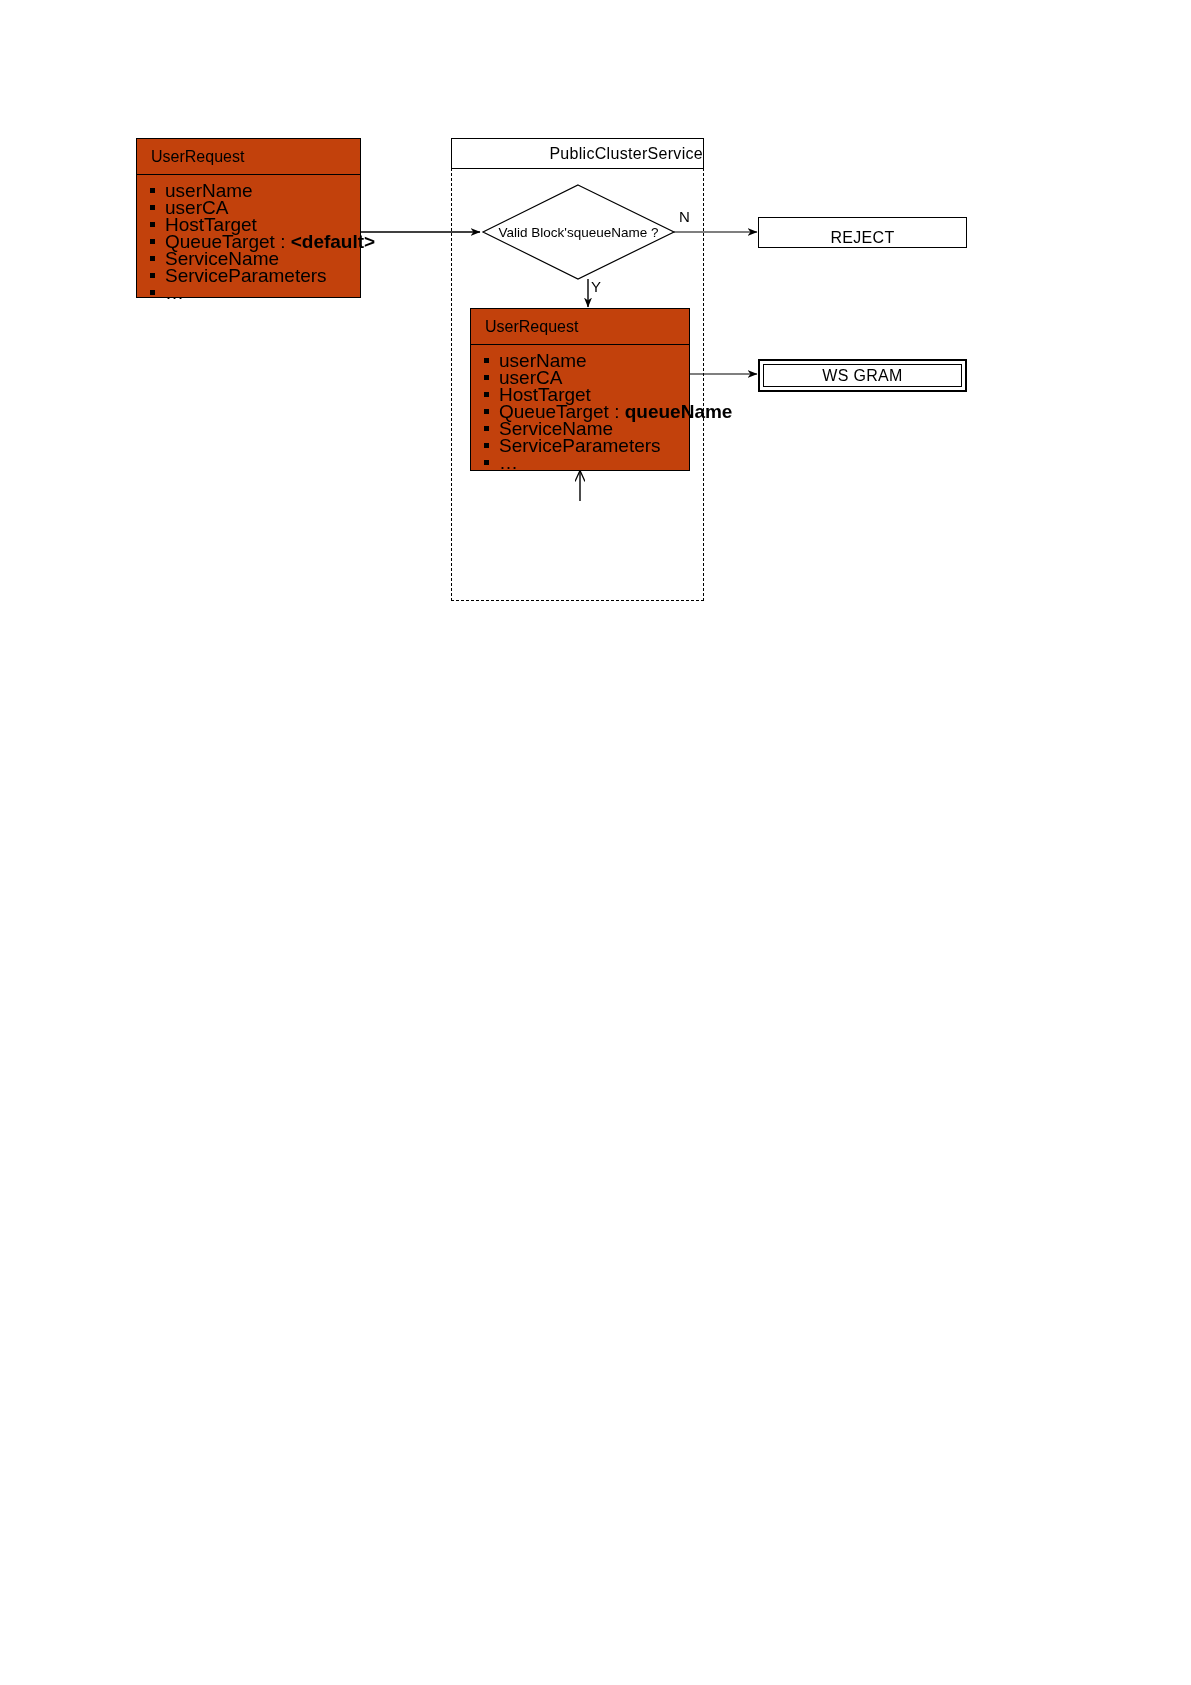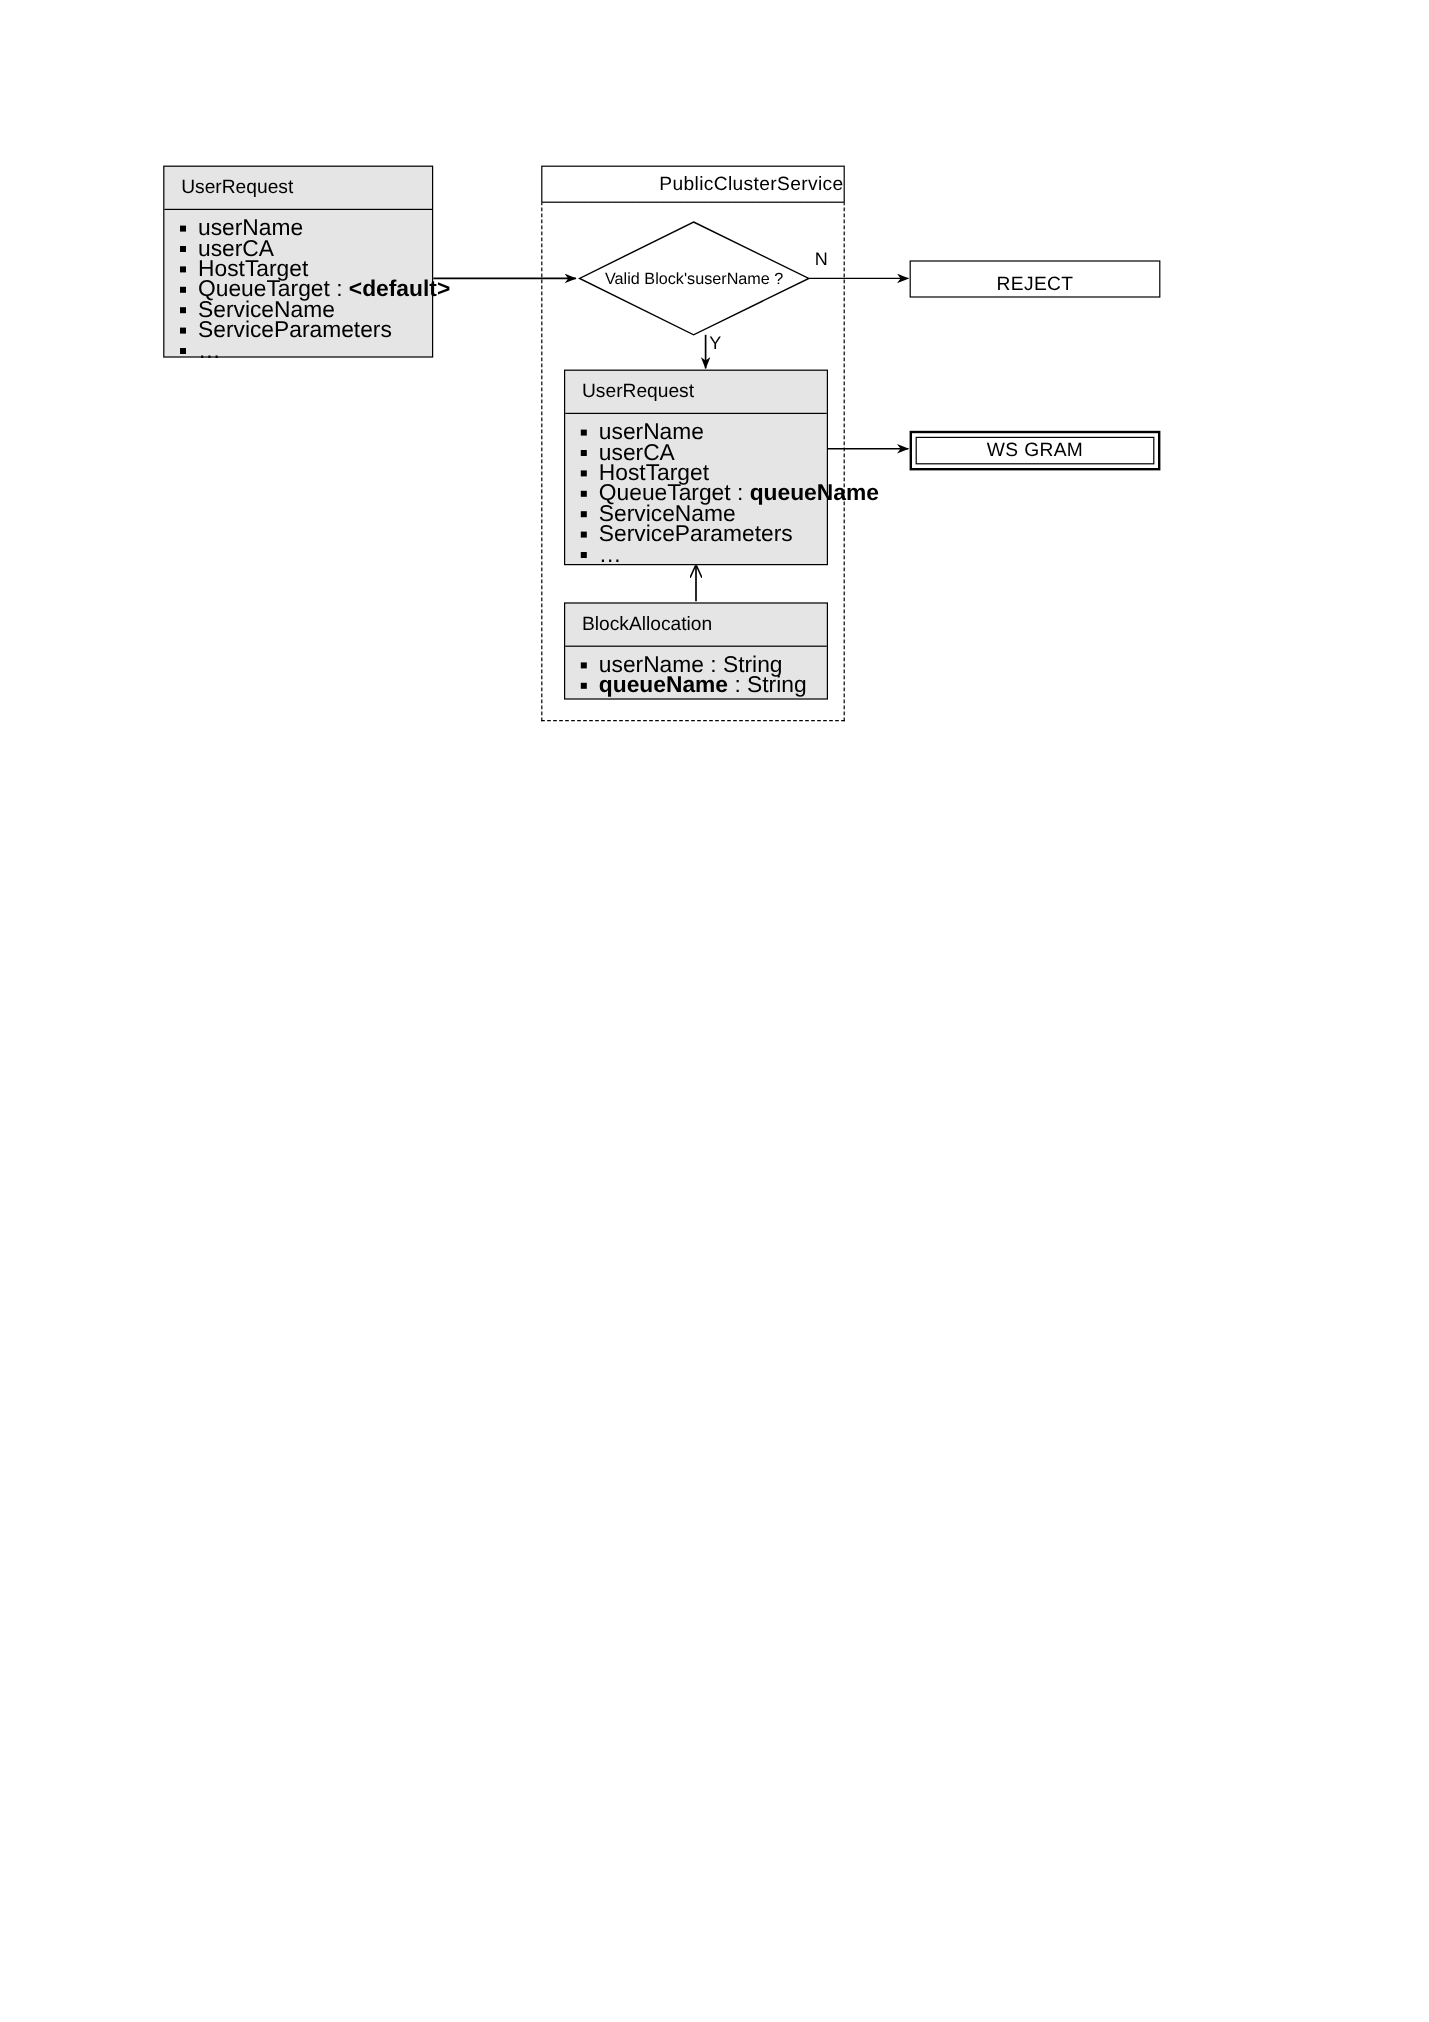--- a/index.html
+++ b/index.html
@@ -20,21 +20,21 @@
     position: absolute;
     left: 0;
     top: 0;
     width: 1191px;
     height: 1685px;
   }
 
   
   .uml-box {
     position: absolute;
-    background: #e5e5e5;
+    background: #c2410c;
     border: 1px solid #000000;
     box-sizing: border-box;
   }
   .uml-title {
     font-size: 16px;
     line-height: 1;
     padding: 10px 14px 9px 14px;
     border-bottom: 1px solid #000000;
     white-space: nowrap;
   }
@@ -180,21 +180,21 @@
         <li><span>ServiceName</span></li>
         <li><span>ServiceParameters</span></li>
         <li><span>…</span></li>
       </ul>
     </div>
   </div>
 
   <div class="decision" style="left:483px; top:185px; width:191px; height:94px;">
     <div class="decision-text">
       <span>Valid Block's</span>
-      <span>userName ?</span>
+      <span>queueName ?</span>
     </div>
   </div>
 
   <div class="edge-label" style="left:679px; top:209px;">N</div>
   <div class="edge-label" style="left:591px; top:279px;">Y</div>
 
   <div class="uml-box" style="left:470px; top:308px; width:220px; height:163px;">
     <div class="uml-title">UserRequest</div>
     <div class="uml-body">
       <ul class="uml-list">
@@ -202,29 +202,20 @@
         <li><span>userCA</span></li>
         <li><span>HostTarget</span></li>
         <li><span>QueueTarget : </span><b>queueName</b></li>
         <li><span>ServiceName</span></li>
         <li><span>ServiceParameters</span></li>
         <li><span>…</span></li>
       </ul>
     </div>
   </div>
 
-  <div class="uml-box" style="left:470px; top:502px; width:220px; height:81px;">
-    <div class="uml-title">BlockAllocation</div>
-    <div class="uml-body">
-      <ul class="uml-list">
-        <li><span>userName : String</span></li>
-        <li><b>queueName</b><span> : String</span></li>
-      </ul>
-    </div>
-  </div>
 
   <div class="plain-box" style="left:758px; top:217px; width:209px; height:31px;align-items:flex-end;">
     <span>REJECT</span>
   </div>
 
   <div class="plain-box double" style="left:758px; top:359px; width:209px; height:33px;">
     <span class="inner-frame">
       <span>WS GRAM</span>
     </span>
   </div>

